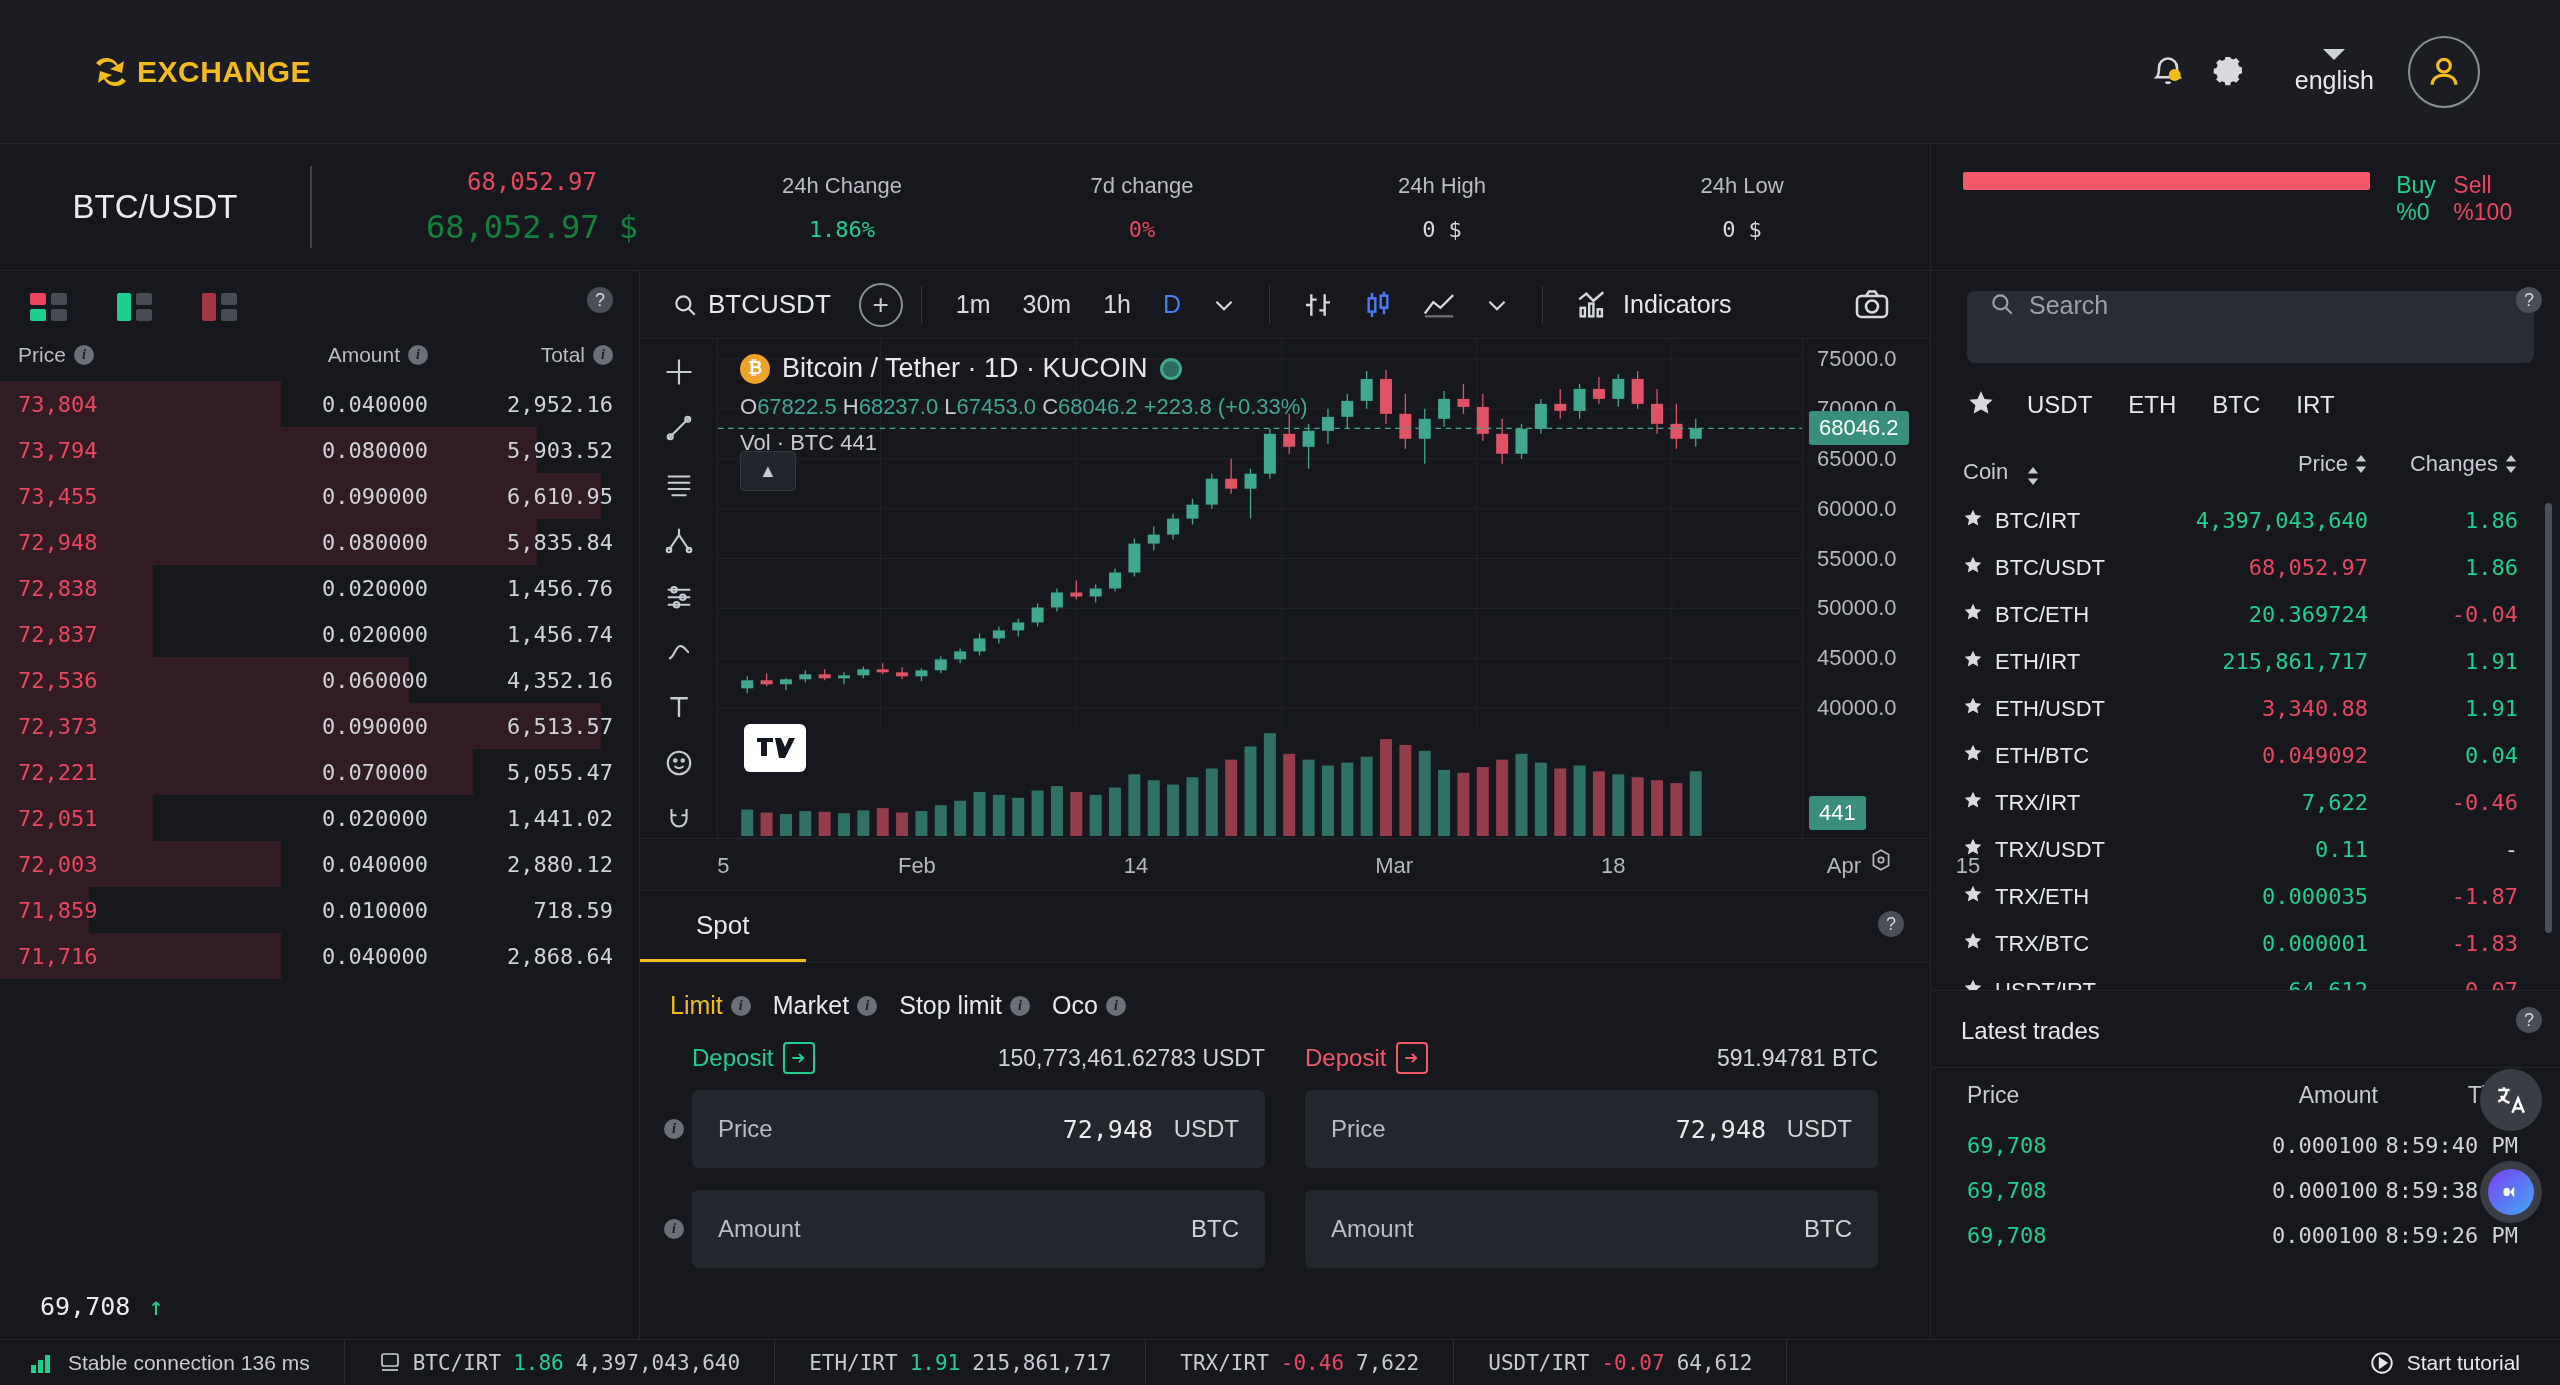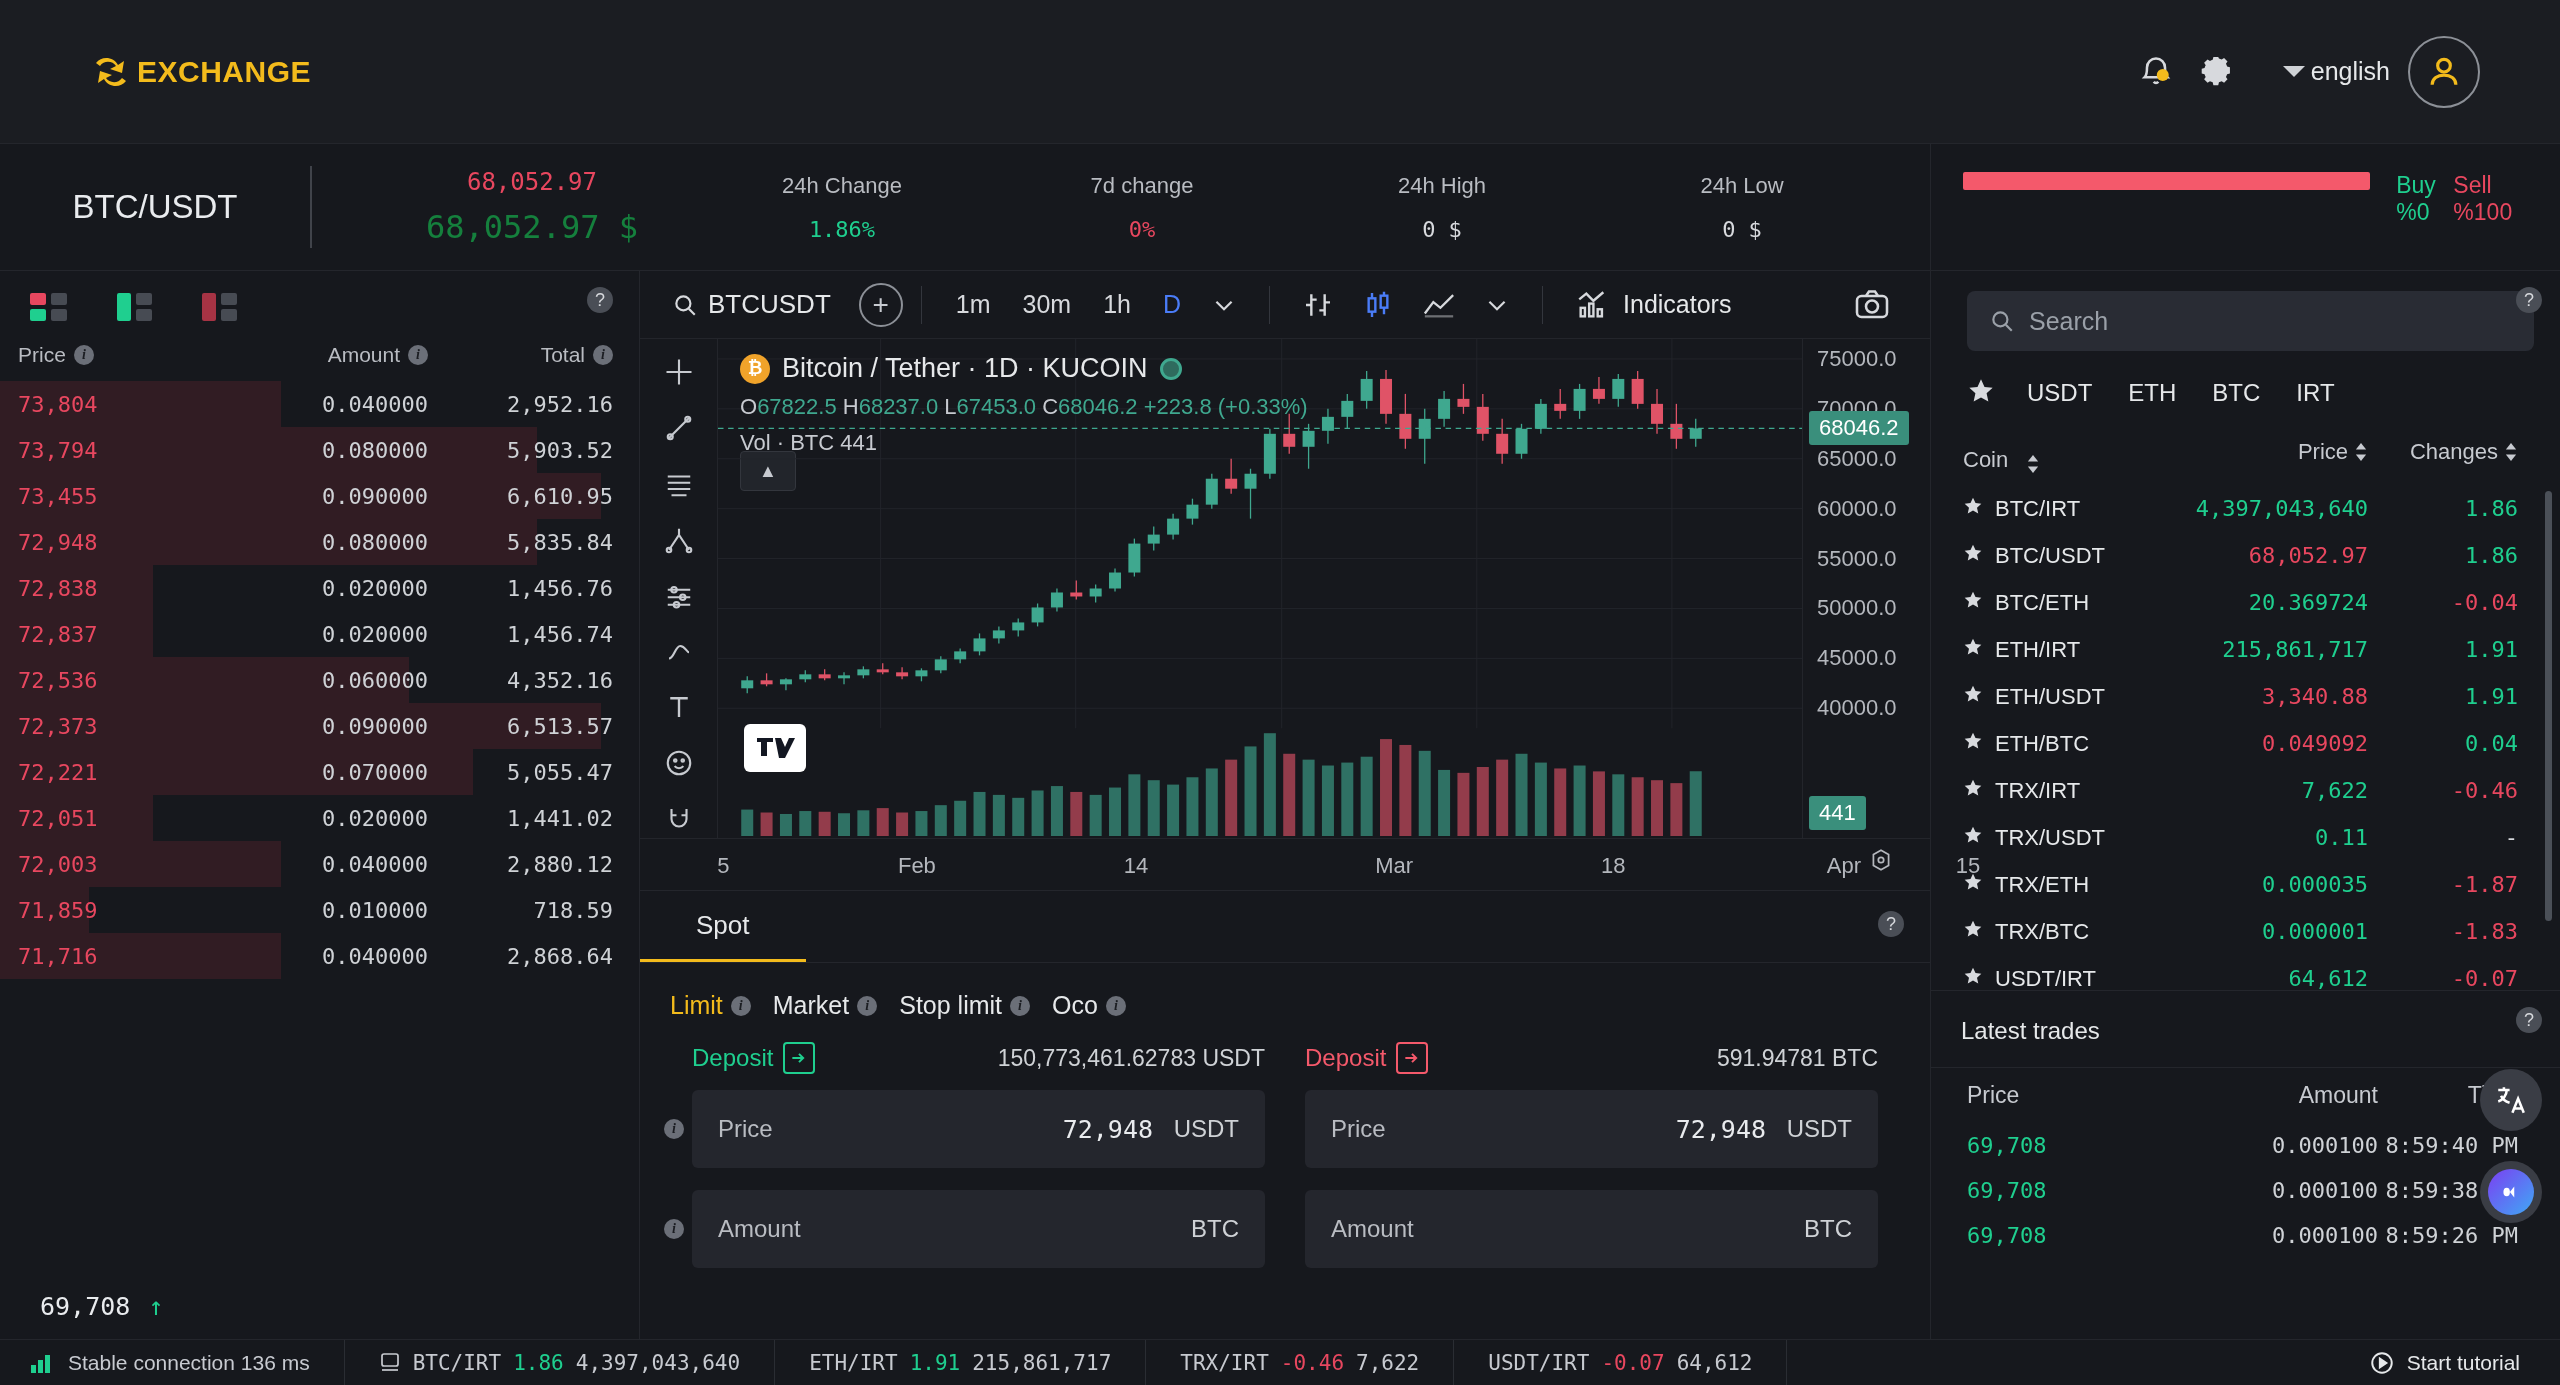--- a/index.html
+++ b/index.html
@@ -21,21 +21,21 @@
   .logo-mark { width: 46px; height: 46px; position: relative; }
   .logo-text { color: #f3bb1c; font-size: 30px; font-weight: bold; letter-spacing: .5px; }
   .nav-links { display: flex; align-items: center; gap: 0; }
   .nav-link {
     color: #e6e8ea; font-size: 25px; padding: 0 40px; cursor: pointer;
     white-space: nowrap;
   }
   .nav-spacer { flex: 1; }
   .nav-right { display: flex; align-items: center; gap: 0; }
   .icon-btn { width: 62px; height: 62px; display: flex; align-items: center; justify-content: center; cursor: pointer; }
-  .lang { display: flex; align-items: center; gap: 6px; margin: 0 18px 0 34px; cursor: pointer; }
+  .lang { display: flex; align-items: center; gap: 6px; margin: 0 34px 0 34px; cursor: pointer; flex-direction: column; }
   .lang-caret { width: 0; height: 0; border-left: 11px solid transparent; border-right: 11px solid transparent; border-top: 11px solid #cfd2d6; }
   .lang-text { font-size: 25px; color: #e6e8ea; }
   .avatar-ring {
     width: 72px; height: 72px; border-radius: 50%; border: 2px solid #8c9097;
     display: flex; align-items: center; justify-content: center; cursor: pointer;
   }
 
   
   .tickerbar {
     height: 128px; background: #16181d; display: flex; align-items: stretch;
@@ -182,21 +182,21 @@
   .field-info { position: absolute; left: -28px; }
   .field-label { font-size: 24px; color: #b9bcc2; }
   .field-val { margin-left: auto; font-size: 25px; color: #e9ebee; font-family: "DejaVu Sans Mono", monospace; }
   .field-unit { font-size: 24px; color: #cfd2d6; width: 72px; text-align: right; }
 
   
   .rightpanel { width: 630px; flex: 0 0 630px; background: #16181d; border-left: 1px solid #24262c; display: flex; flex-direction: column; }
   .markets { height: 720px; flex: 0 0 720px; display: flex; flex-direction: column; border-bottom: 1px solid #24262c; position: relative; }
   .mk-searchrow { padding: 20px 26px 12px 36px; display: flex; align-items: center; gap: 16px; }
   .search-box {
-    flex: 1; height: 60px; background: #292c34; border-radius: 8px; display: flex; align-items: center;
+    flex: 1; height: 72px; background: #292c34; border-radius: 8px; display: flex; align-items: flex-start;
     gap: 14px; padding: 0 22px; cursor: text;
   }
   .search-ph { font-size: 25px; color: #9aa0a8; }
   .mk-help { position: absolute; right: 18px; top: 16px; }
   .mk-tabs { display: flex; align-items: center; gap: 0; padding: 10px 0 10px 30px; }
   .mk-tab { font-size: 24px; color: #e6e8ea; padding: 6px 18px; cursor: pointer; }
   .mk-star { padding: 0 14px 0 6px; cursor: pointer; }
   .mk-head { display: flex; padding: 8px 42px 12px 32px; font-size: 22px; color: #c7cad0; }
   .mk-head .c1 { flex: 1; display: flex; align-items: flex-end; gap: 18px; cursor: pointer; margin-top: 16px; }
   .mk-head .c2 { width: 230px; display: flex; align-items: center; justify-content: flex-end; gap: 6px; cursor: pointer; }

